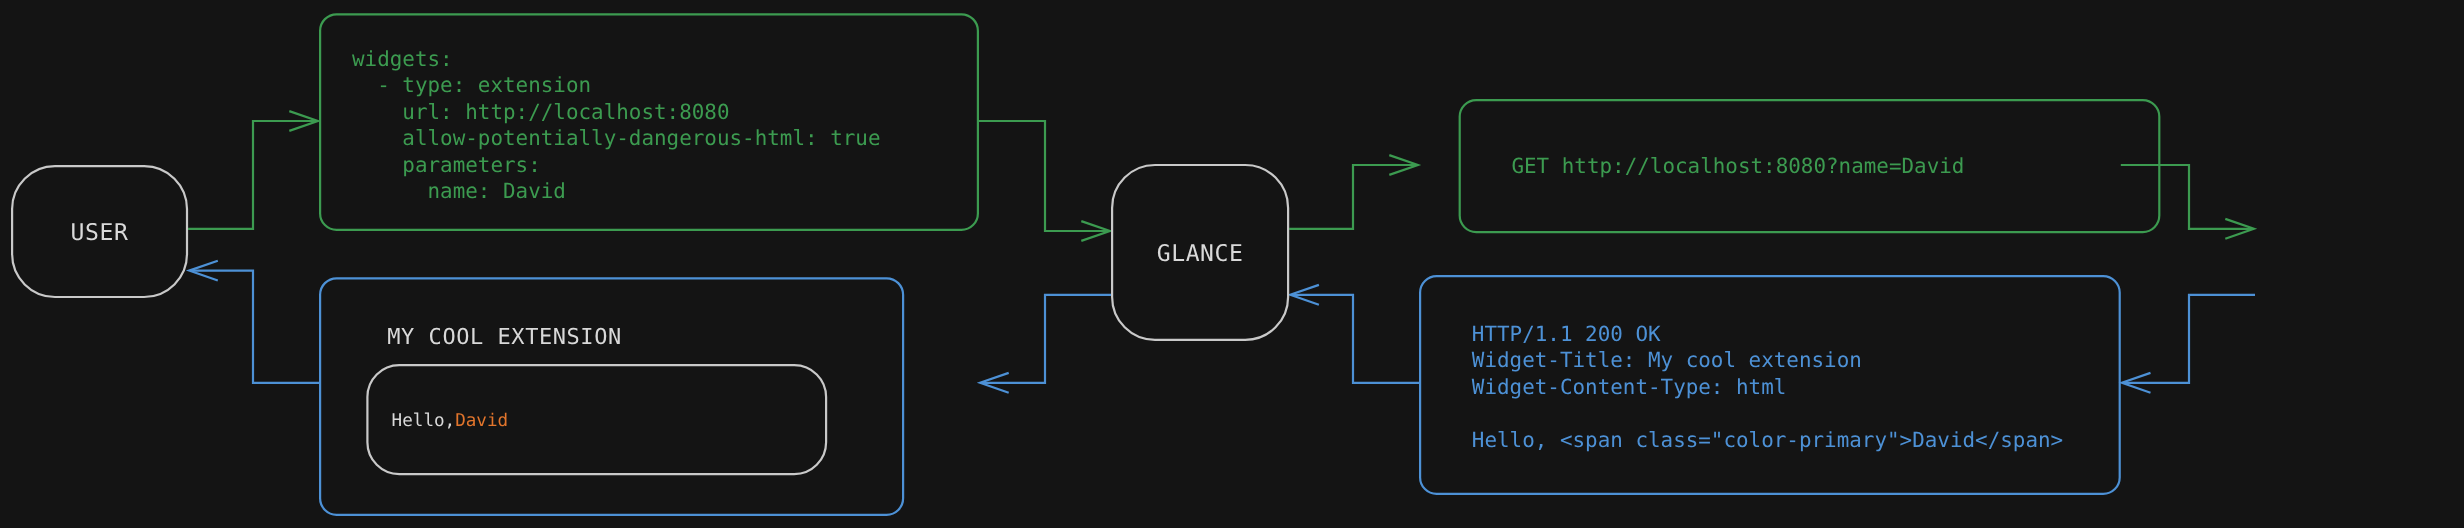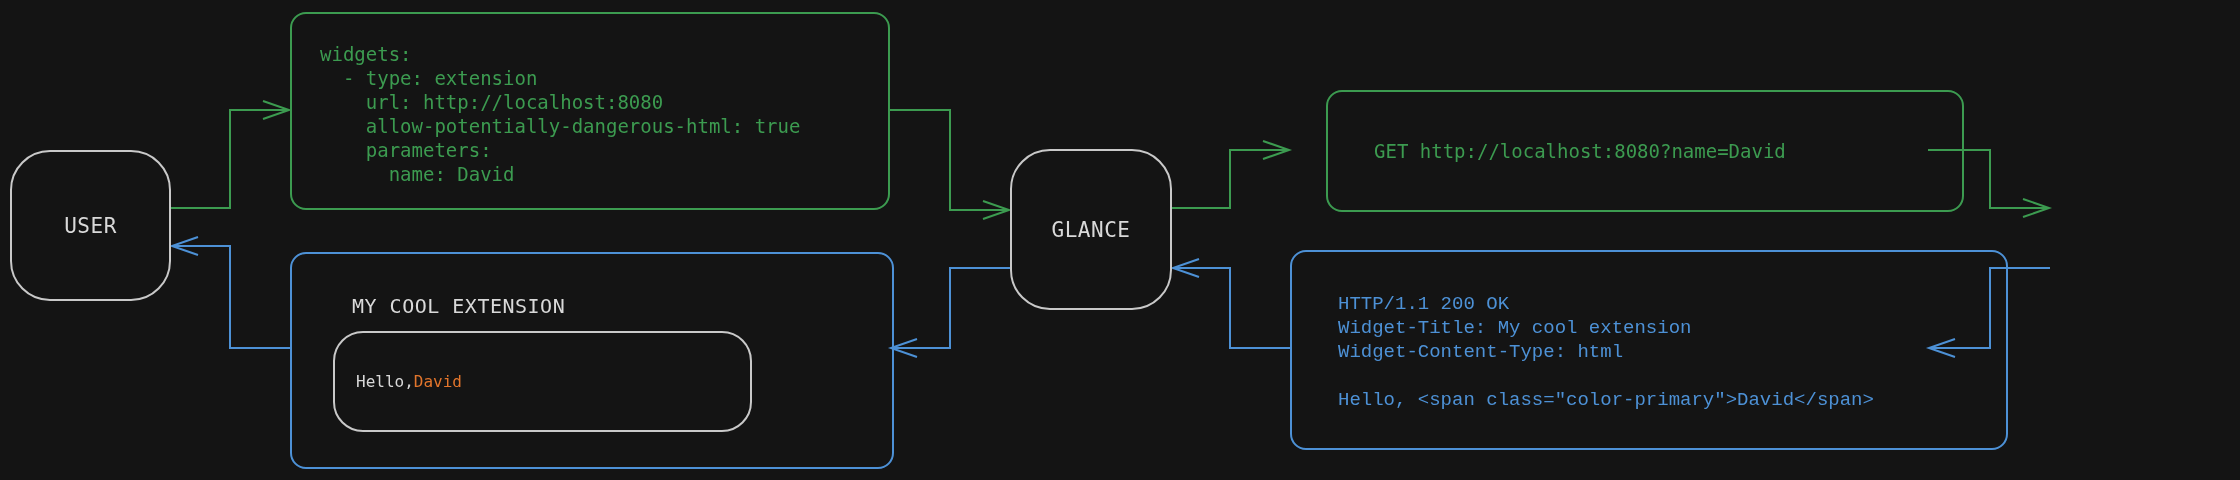--- a/index.html
+++ b/index.html
@@ -116,50 +116,50 @@
     <path class="stroke-blue" d="M2050,268 H1990 V348 H1931"></path>
     <path class="stroke-blue" d="M1955,339 L1929,348 L1955,357"></path>
     <path class="stroke-blue" d="M1290,348 H1230 V268 H1175"></path>
     <path class="stroke-blue" d="M1199,259 L1173,268 L1199,277"></path>
     <path class="stroke-blue" d="M1010,268 H950 V348 H893"></path>
     <path class="stroke-blue" d="M917,339 L891,348 L917,357"></path>
     <path class="stroke-blue" d="M290,348 H230 V246 H174"></path>
     <path class="stroke-blue" d="M198,237 L172,246 L198,255"></path>
   </svg>
 
-  <div class="node" style="left:10px; top:150px; width:161px; height:151px;">
+  <div class="node" style="left:10px; top:150px; width:161px; height:121px;">
     <span>USER</span>
   </div>
 
   <div id="yaml-box" class="codebox green" style="left:290px; top:12px; width:600px; height:198px;">
     <pre>widgets:
   - type: extension
     url: http://localhost:8080
     allow-potentially-dangerous-html: true
     parameters:
       name: David</pre>
   </div>
 
-  <div id="widget-box" class="codebox blue" style="left:290px; top:252px; width:604px; height:217px;">
+  <div id="widget-box" class="codebox blue" style="left:290px; top:252px; width:532px; height:217px;">
     <div class="widget-title">MY COOL EXTENSION</div>
     <div class="widget-inner">
       <span>Hello, </span>
         <span class="name-highlight">David</span>
     </div>
   </div>
 
   <div class="node" style="left:1010px; top:149px; width:162px; height:161px;justify-content:center;">
     <span>GLANCE</span>
   </div>
 
   <div id="request-box" class="codebox green" style="left:1290px; top:90px; width:638px; height:122px;margin-left:36px;">
     <span class="single-line">GET http://localhost:8080?name=David</span>
   </div>
 
-  <div id="response-box" class="codebox blue" style="left:1290px; top:250px; width:718px; height:200px;font-family:Liberation Mono, monospace;">
+  <div id="response-box" class="codebox blue" style="left:1290px; top:250px; width:638px; height:200px;">
     <pre>HTTP/1.1 200 OK
 Widget-Title: My cool extension
 Widget-Content-Type: html
 
 Hello, &lt;span class="color-primary"&gt;David&lt;/span&gt;</pre>
   </div>
 
 
 </div>
 

